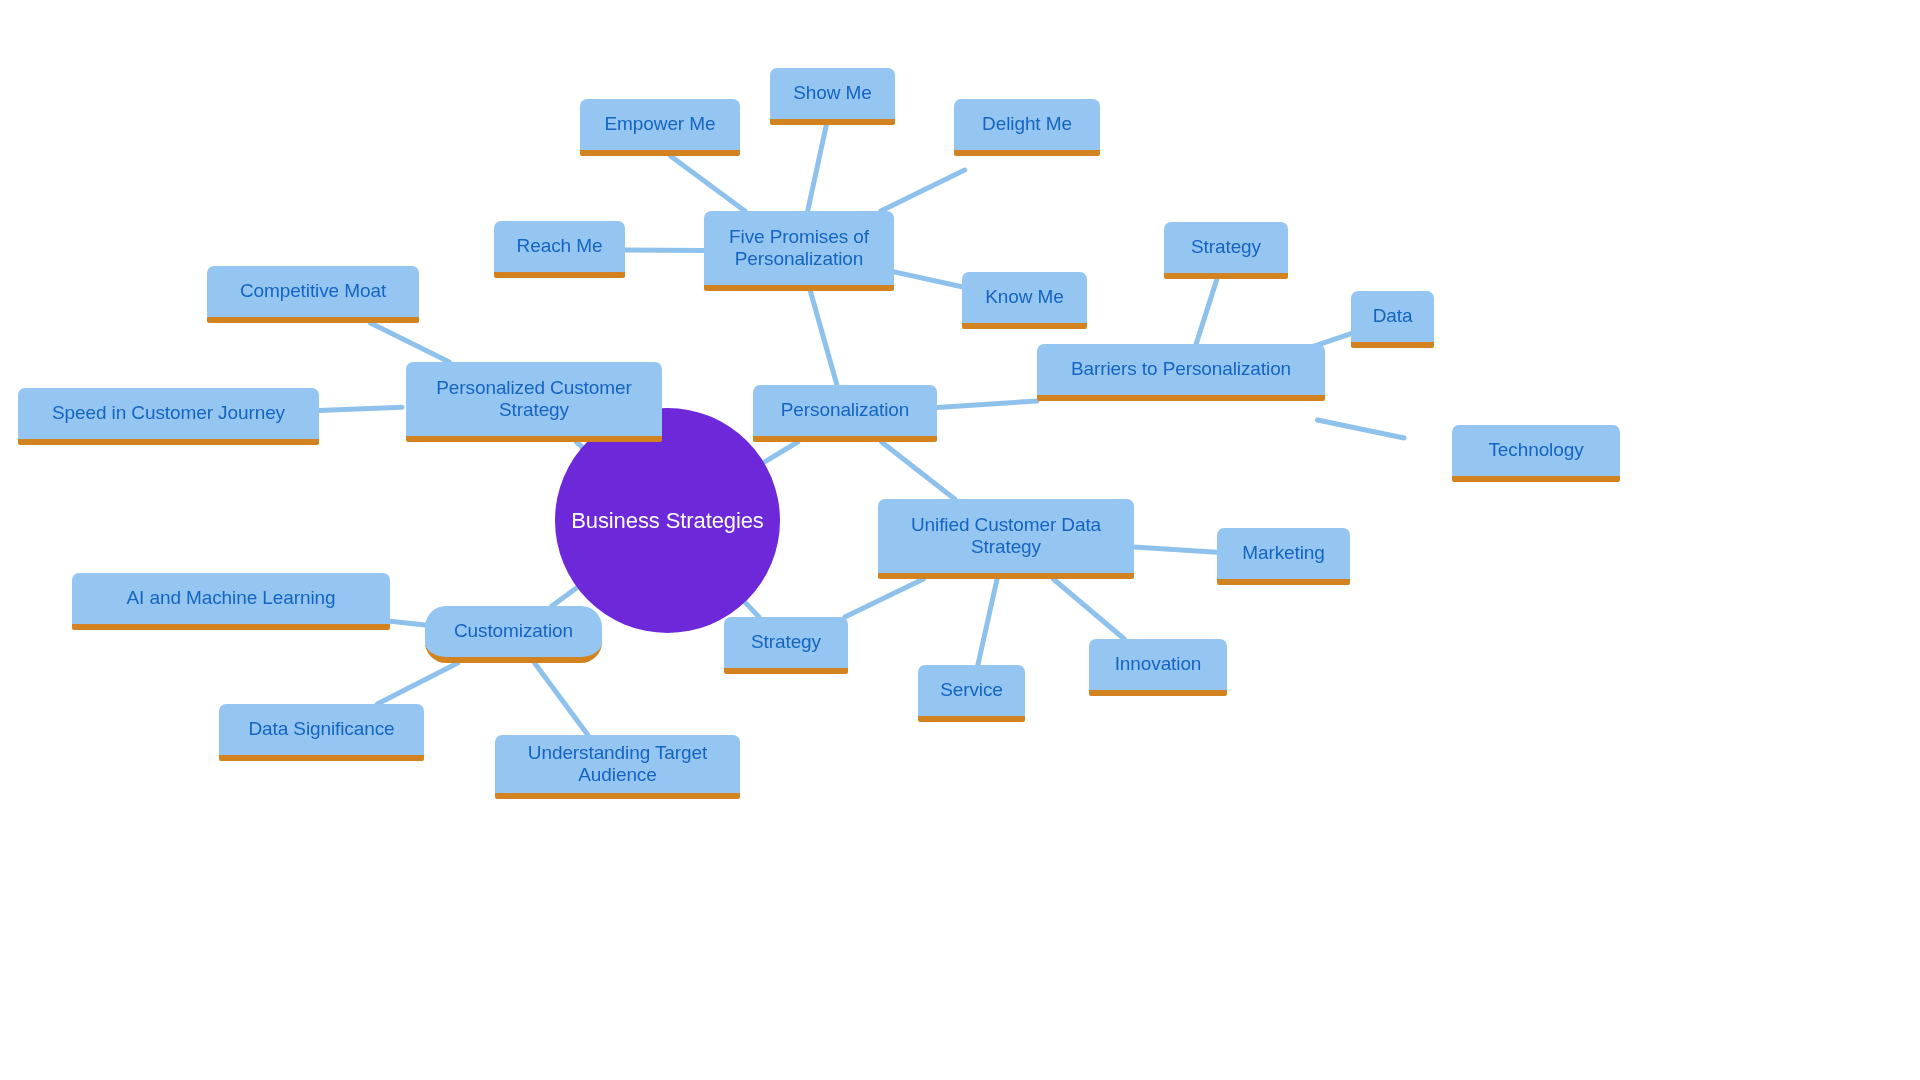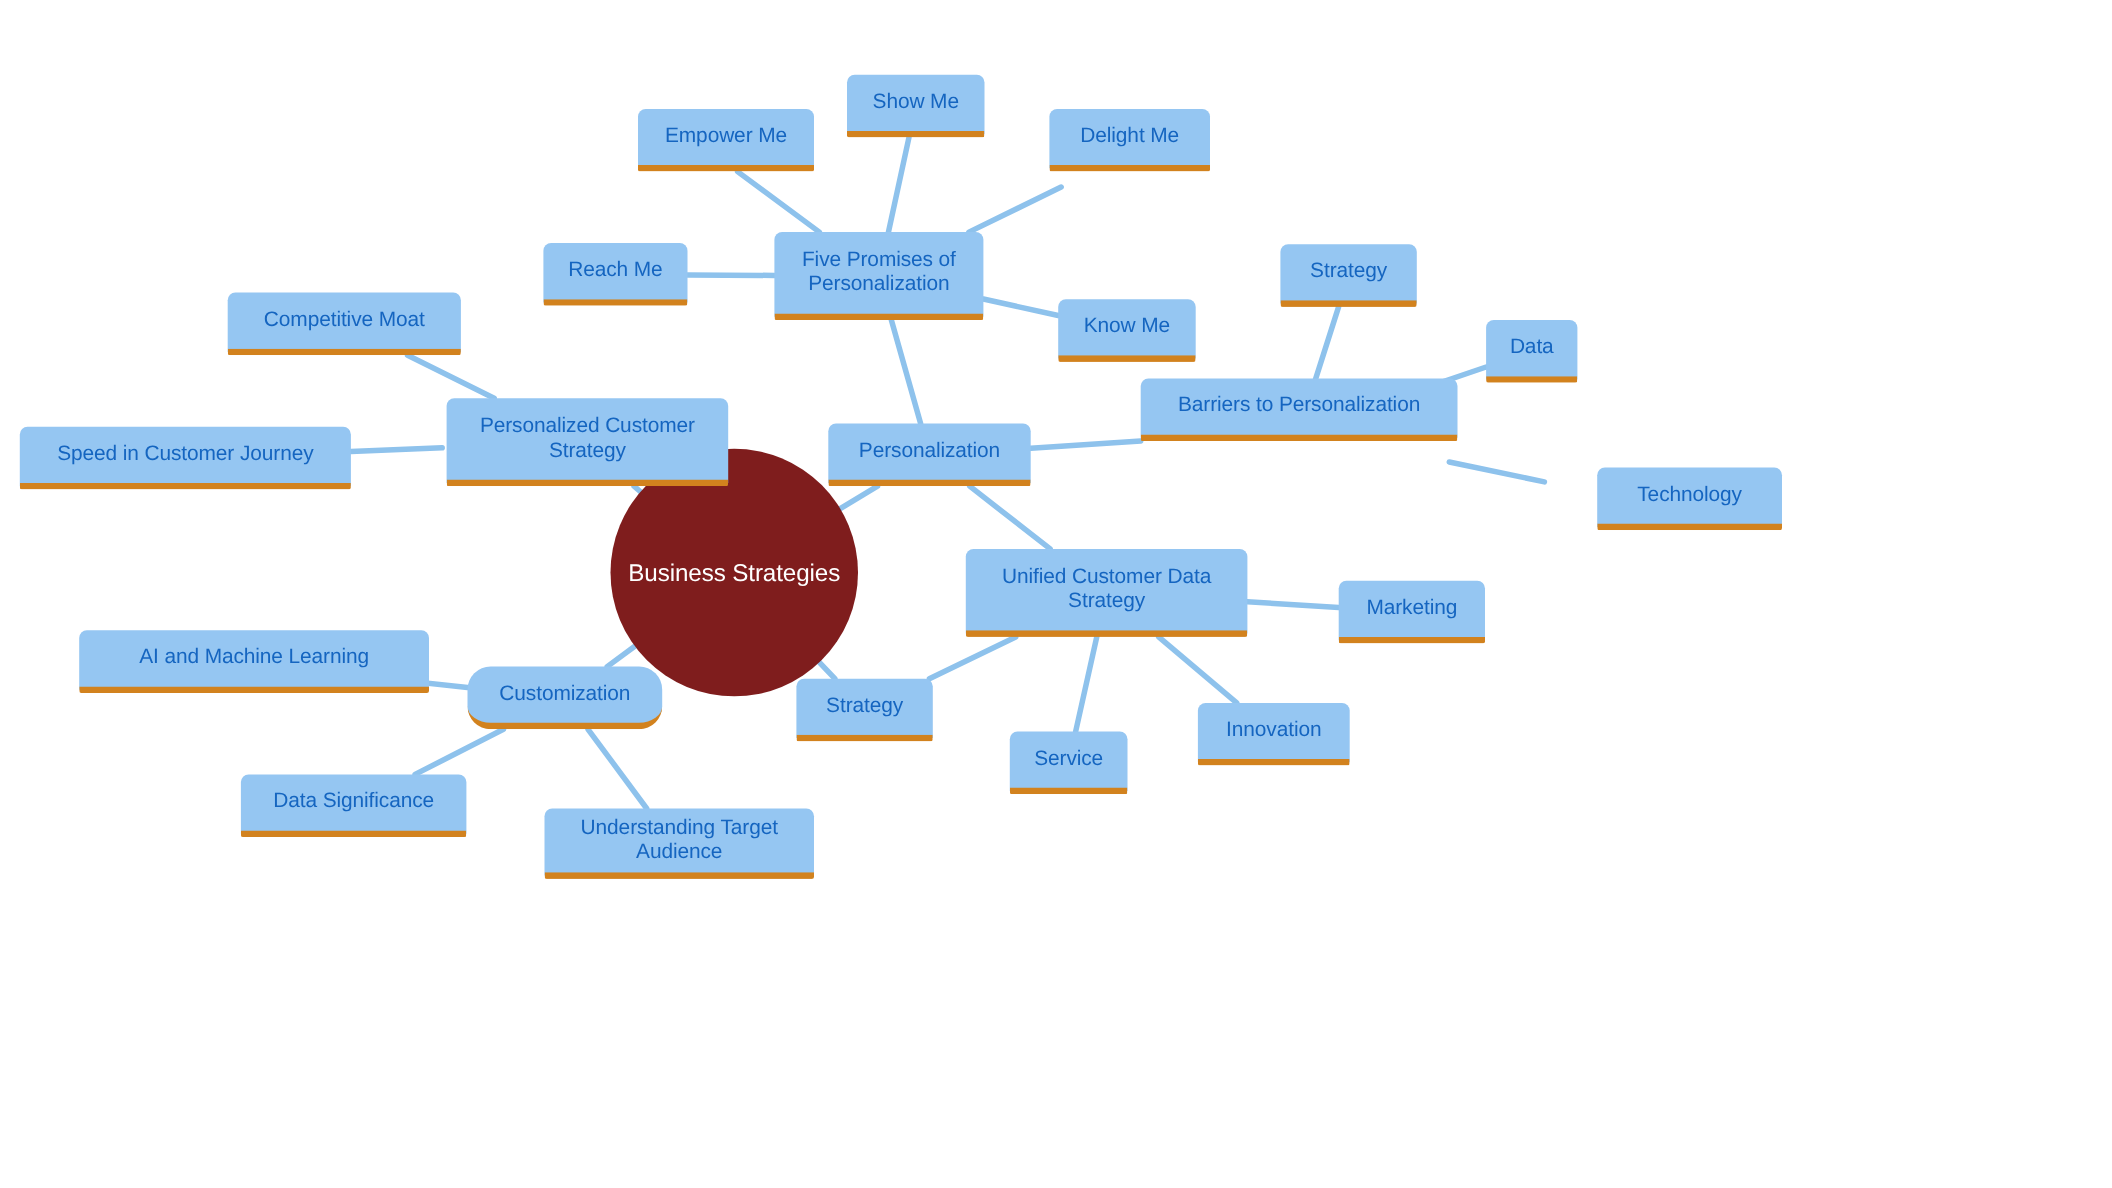--- a/index.html
+++ b/index.html
@@ -42,21 +42,21 @@
     border-bottom: 6px solid #d2821e;
     line-height: 1.17;
     padding: 4px 10px;
     font-weight: 400;
     letter-spacing: -0.1px;
   }
   .center-node {
     position: absolute;
     z-index: 2;
     border-radius: 50%;
-    background: #7f1d1d;
+    background: #6d28d9;
     color: #ffffff;
     display: flex;
     align-items: center;
     justify-content: center;
     text-align: center;
     letter-spacing: -0.1px;
   }
 </style>
 </head>
 <body>

